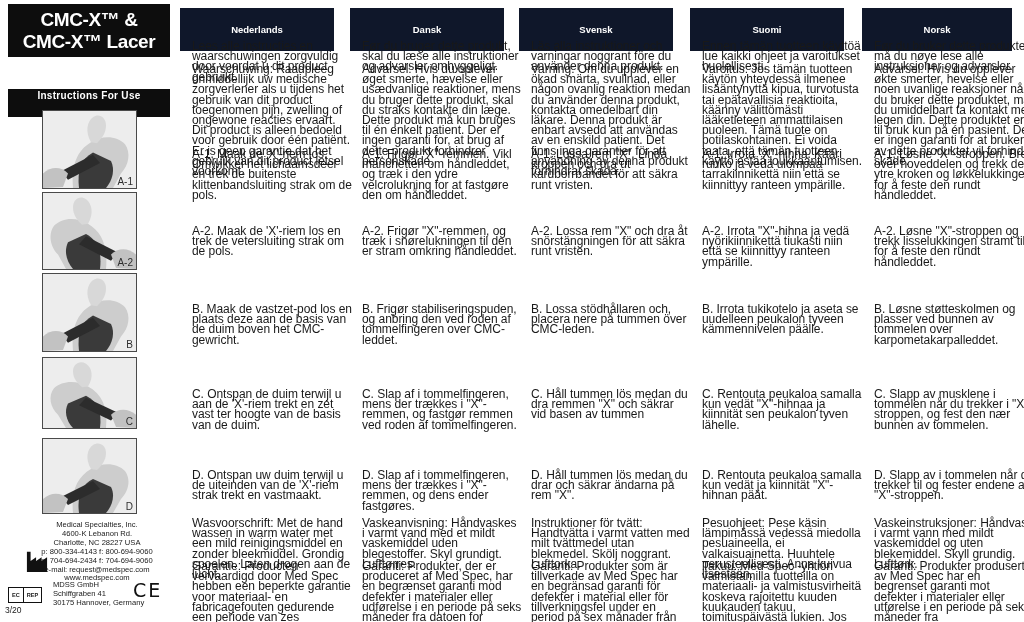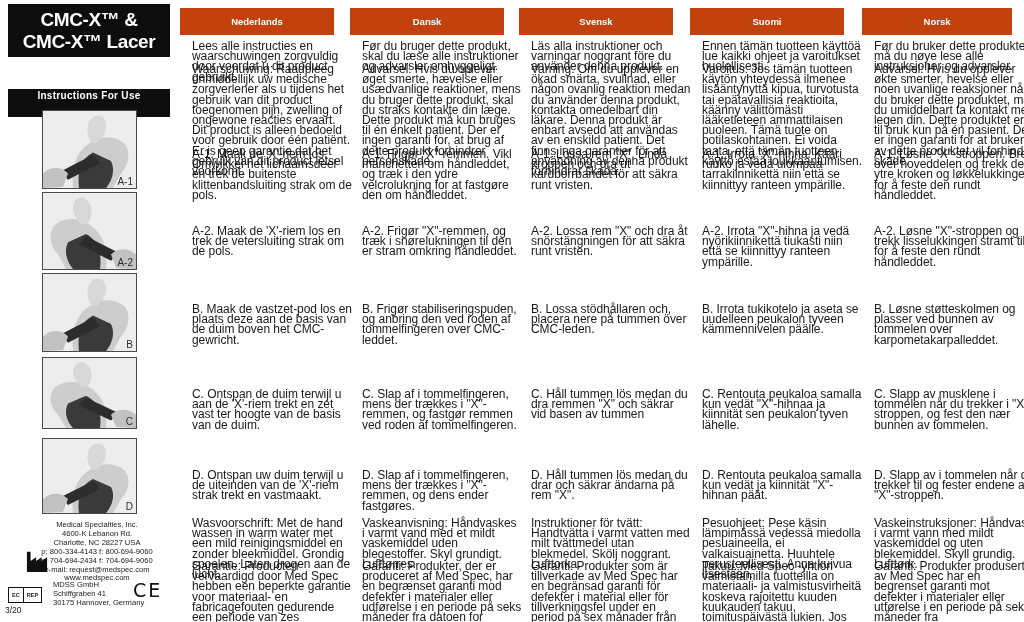--- a/index.html
+++ b/index.html
@@ -34,22 +34,22 @@
   .ecrep span + span{border-left:none;}
   .eu-rep{position:absolute;left:53px;top:581px;font-size:7.6px;line-height:8.9px;text-align:left;}
   .ce-mark{position:absolute;left:133px;top:579px;font-size:19px;font-weight:400;
            font-family:"DejaVu Sans",sans-serif;letter-spacing:2px;color:#111;text-align:center;}
   .doc-code{position:absolute;left:5px;top:605px;font-size:8.5px;}
 
   
   .lang-col{position:absolute;top:0;width:160px;height:622px;}
   .col-0{left:180px;} .col-1{left:350px;} .col-2{left:519px;} .col-3{left:690px;} .col-4{left:862px;}
 
-  .hdr{position:absolute;top:8px;left:0;width:154px;margin:0;background:#c2410c;color:#fff;
-       font-size:9.5px;font-weight:700;text-align:center;padding:8px 0;}
+  .hdr{position:absolute;top:8px;left:0;width:154px;margin:0;background:#0f172a;color:#fff;
+       font-size:9.5px;font-weight:700;text-align:center;padding:16px 0;}
   .col-4 .hdr{width:150px;}
 
   p.row{position:absolute;left:0;margin:12px;width:160px;font-size:12px;line-height:10.2px;
         letter-spacing:-0.05px;}
   .lead{font-weight:400;}
   .r-intro{top:29px;}
   .r-warning{top:52px;}
   .r-a1{top:137px;}
   .r-a2{top:214px;}
   .r-b{top:292px;}

